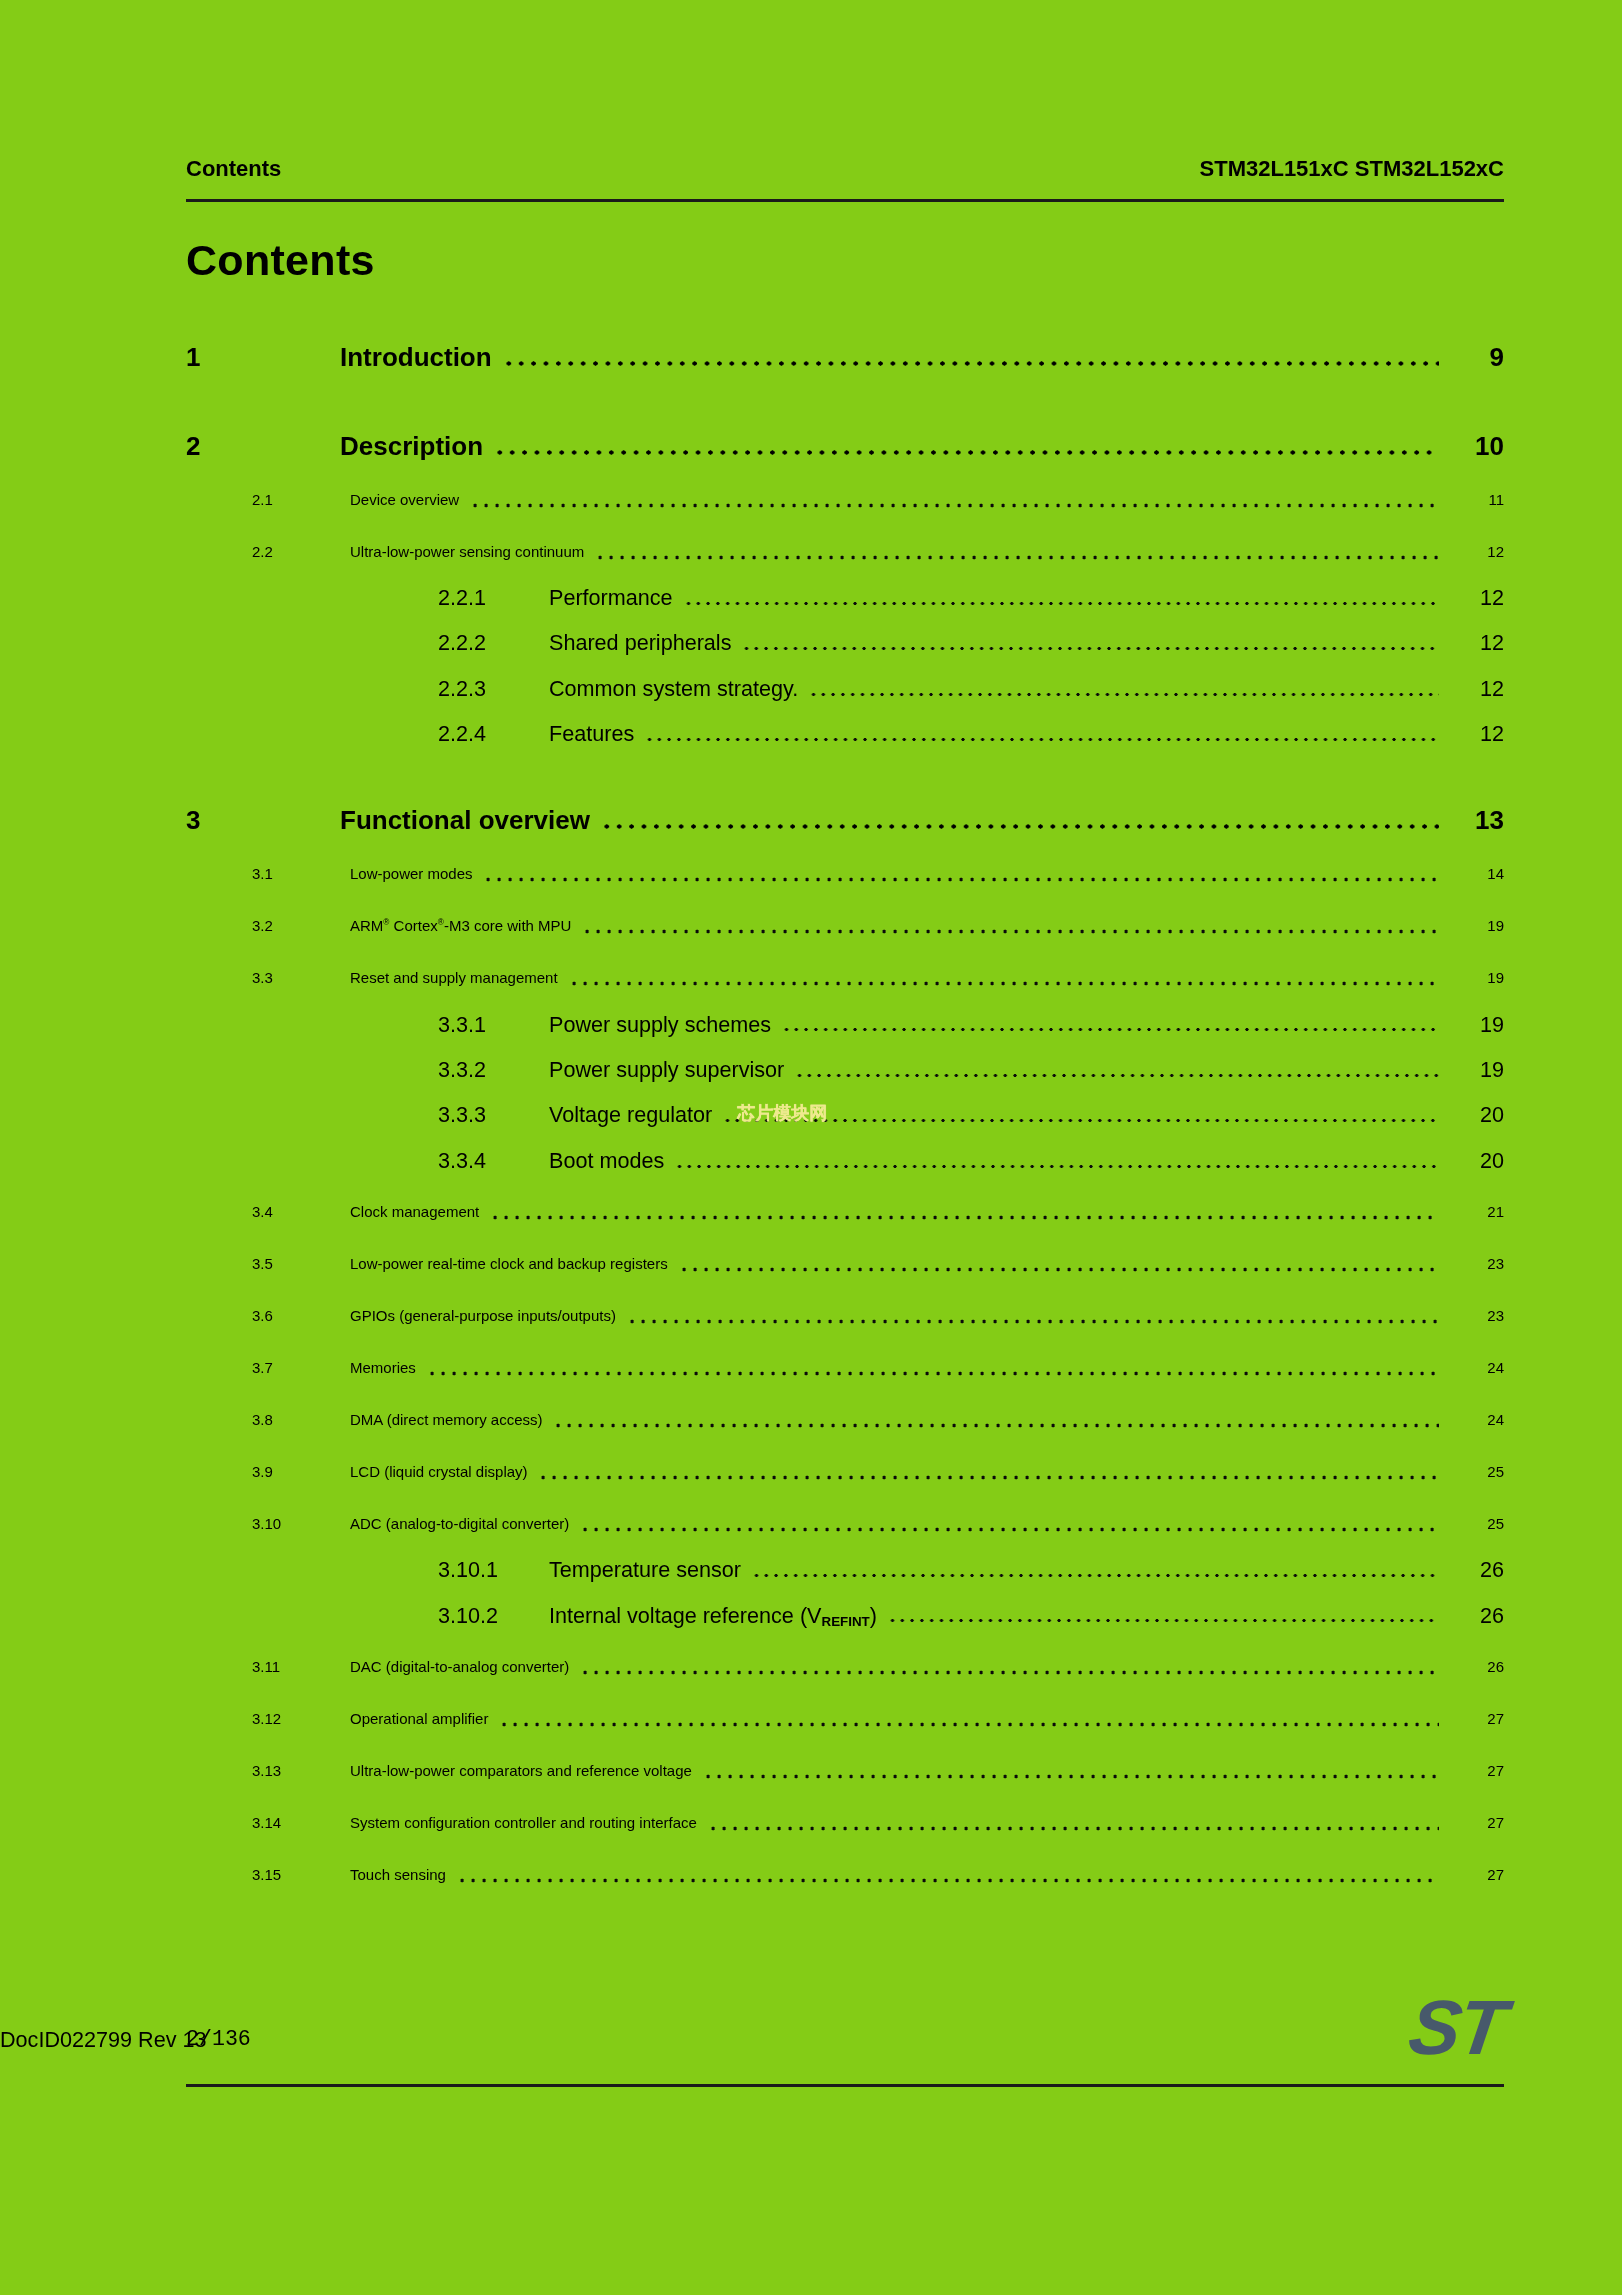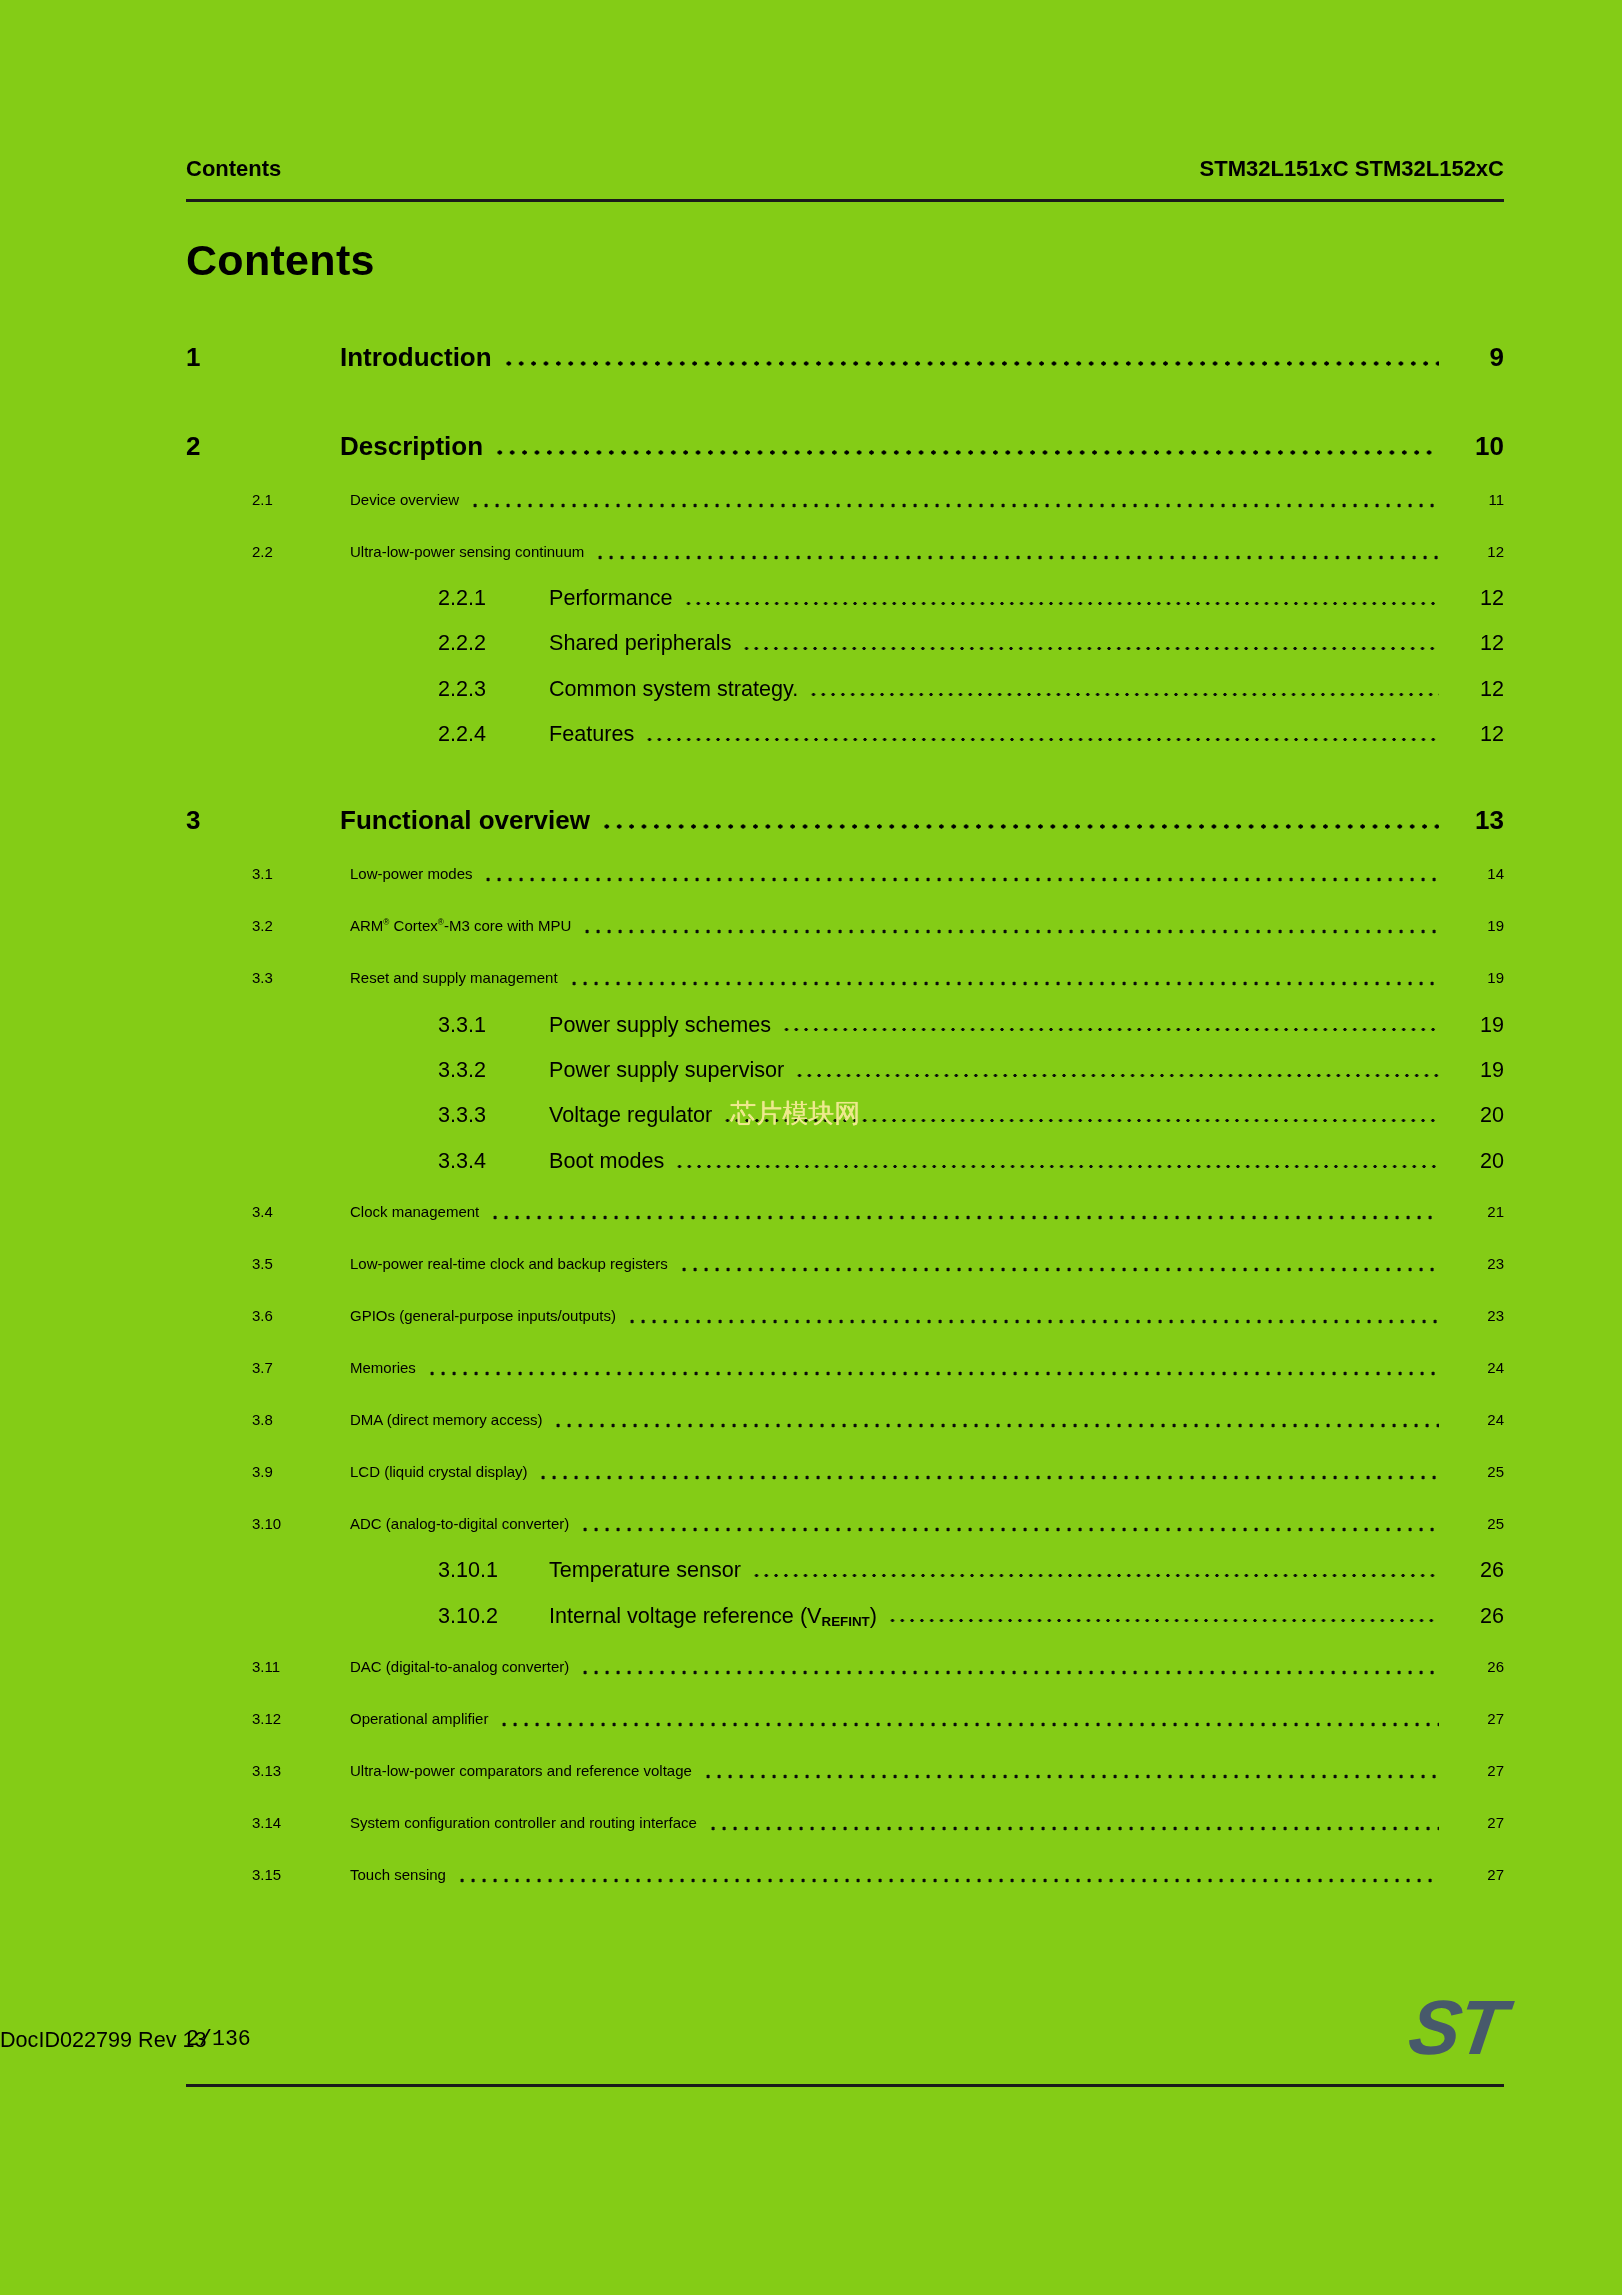--- a/index.html
+++ b/index.html
@@ -46,22 +46,22 @@
   .lvl2 .dots { background:radial-gradient(circle,#0a0a0a 1.6px,transparent 2px) left 2.6px bottom 7.2px / 11px 4.6px repeat-x; }
 
   .lvl3 { font-size:21.6px; line-height:29px; margin-top:16.4px; margin-left:252px; }
   .lvl3 .num { width:111px; }
   .lvl3 .dots { background:radial-gradient(circle,#0a0a0a 1.4px,transparent 1.8px) left 2.6px bottom 6.5px / 9.8px 4.6px repeat-x; }
 
   .toc-row sup { font-size:0.55em; vertical-align:super; line-height:0; }
   .toc-row sub { font-size:0.62em; vertical-align:-0.2em; line-height:0;font-weight:bold; }
 
   .watermark {
-    position:absolute; left:10px; bottom:1.3px;
-    font-size:26px; font-weight:normal;
+    position:absolute; left:17px; bottom:1.3px;
+    font-size:18px; font-weight:bold;
     color:#efe98d; text-shadow:0 0 0.7px #f6f2b0;
     z-index:2;
   }
 
   
   .footer-pagenum { position:absolute; left:186px; top:2027px; font-size:21.6px;font-family:Liberation Mono, monospace; }
   .footer-docid  { position:absolute; left:0; width:100%; top:2027px; text-align:left; font-size:21.6px; }
   .footer-rule   { position:absolute; left:186px; right:118px; top:2084px; height:2.6px; background:#1a1a1a; }
   .st-logo {
     position:absolute; right:119px; top:1989px;

